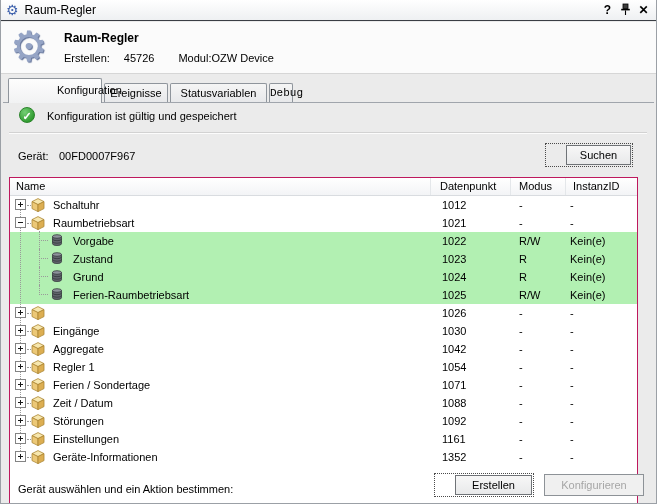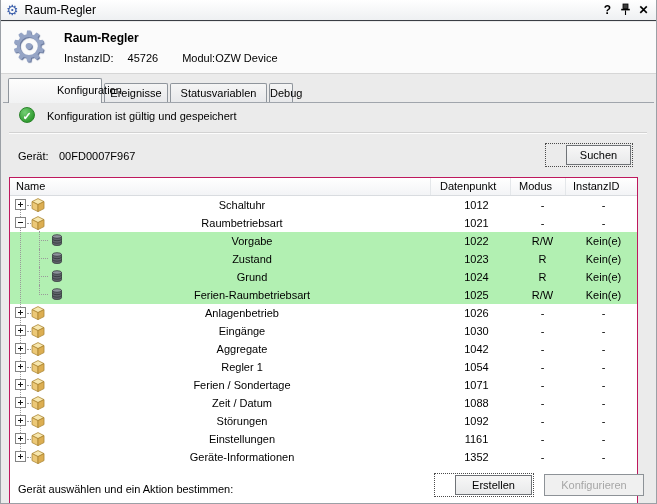--- a/index.html
+++ b/index.html
@@ -30,21 +30,21 @@
   
   .tabline{ position:absolute; top:102px; left:2px; right:2px; border-top:1px solid #a0a5ac; z-index:1; }
   .tab{ position:absolute; top:83px; height:19px; line-height:18px; text-align:center;
     background:linear-gradient(#f5f5f5,#e7e8ea); border:1px solid #8f959c; border-bottom:none;
     border-radius:2px 2px 0 0; z-index:2; }
   .tab.active{ top:78px; height:25px; line-height:23px;
     background:linear-gradient(#fdfdfd,#f1f2f3); z-index:3;padding-left:48px; }
   .tab-konfiguration{ left:7px;  width:94px; }
   .tab-ereignisse   { left:103px; width:64px; }
   .tab-statusvars   { left:169px; width:97px; }
-  .tab-debug        { left:268px; width:24px; }
+  .tab-debug        { left:268px; width:24px;font-family:Liberation Mono, monospace; }
   
   .status-icon{ position:absolute; left:18px; top:107px; width:16px; height:16px; border-radius:50%;
     background:radial-gradient(circle at 35% 30%, #74ce74, #2f9b2f 75%); color:#fff;
     font-size:11px; font-weight:bold; text-align:center; line-height:16px; border:1px solid #2a842a; }
   .status-text{ position:absolute; left:46px; top:110px; }
   .hsep{ position:absolute; top:132px; left:8px; right:9px; height:2px;
     border-top:1px solid #d2d2d2; border-bottom:1px solid #fcfcfc; }
   
   .dev-label{ position:absolute; left:17px; top:150px; }
   .dev-value{ position:absolute; left:58px; top:150px; }
@@ -56,21 +56,21 @@
   
   .table{ position:absolute; left:8px; top:177px; width:629px; height:352px;
     border:1px solid #be185d; background:#fff; overflow:hidden; }
   .thead{ display:flex; height:18px; background:linear-gradient(#ffffff,#f3f4f6);
     border-bottom:1px solid #d9dce0; }
   .th{ border-right:1px solid #e4e7ea; line-height:17px; }
   .th-name{ width:421px; padding-left:6px; }
   .th-dp  { width:80px;  padding-left:9px; }
   .th-mod { width:55px;  padding-left:8px; }
   .th-iid { flex:1;      padding-left:7px; border-right:none; }
-  .rows{ position:relative;text-align:center; }
+  .rows{ position:relative; }
   .tree-trunk{ position:absolute; left:10px; top:9px; height:252px;
     border-left:1px dotted #9a9a9a; z-index:1; }
   .trow{ position:relative; display:flex; height:18px; line-height:18px; background:#fff; }
   .trow.hl{ background:#b2f0b2; }
   .cell-name{ width:421px; overflow:hidden; white-space:nowrap; }
   .cell-dp  { width:80px; padding-left:11px; }
   .cell-mod { width:55px; padding-left:8px; }
   .cell-iid { flex:1; padding-left:4px; }
   .expander{ position:absolute; left:5px; top:50%; margin-top:-6px; width:11px; height:11px;
     background:#fff; border:1px solid #848484; z-index:2; }
@@ -131,21 +131,21 @@
         <line x1="5.5" y1="7.4" x2="5.5" y2="12" stroke="#000" stroke-width="1.1"></line>
       </svg>
     </span>
     <span class="tb-btn">✕</span>
   </div>
 
   <div class="header">
     <span class="gear-lg">⚙</span>
     <div class="h-title">Raum-Regler</div>
     <div class="h-sub">
-      <span>InstanzID:</span><span class="val">45726</span><span class="lbl2">Modul:</span><span class="val2">OZW Device</span>
+      <span>Erstellen:</span><span class="val">45726</span><span class="lbl2">Modul:</span><span class="val2">OZW Device</span>
     </div>
   </div>
 
   <div class="tabline"></div>
   <div class="tab active tab-konfiguration">Konfiguration</div>
   <div class="tab tab-ereignisse">Ereignisse</div>
   <div class="tab tab-statusvars">Statusvariablen</div>
   <div class="tab tab-debug">Debug</div>
 
   <div class="status-icon">✓</div>
@@ -266,21 +266,20 @@
         <div class="trow lvl0">
     <div class="cell-name">
       <span class="branch"></span>
       <span class="expander plus"></span>
       <span class="node-icon box">
         <svg class="i-box" width="16" height="16">
                 <use href="#sym-box"></use>
               </svg>
 
       </span>
-      <span class="row-label">Anlagenbetrieb</span>
     </div>
     <div class="cell-dp">1026</div>
     <div class="cell-mod">-</div>
     <div class="cell-iid">-</div>
   </div>
         <div class="trow lvl0">
     <div class="cell-name">
       <span class="branch"></span>
       <span class="expander plus"></span>
       <span class="node-icon box">

